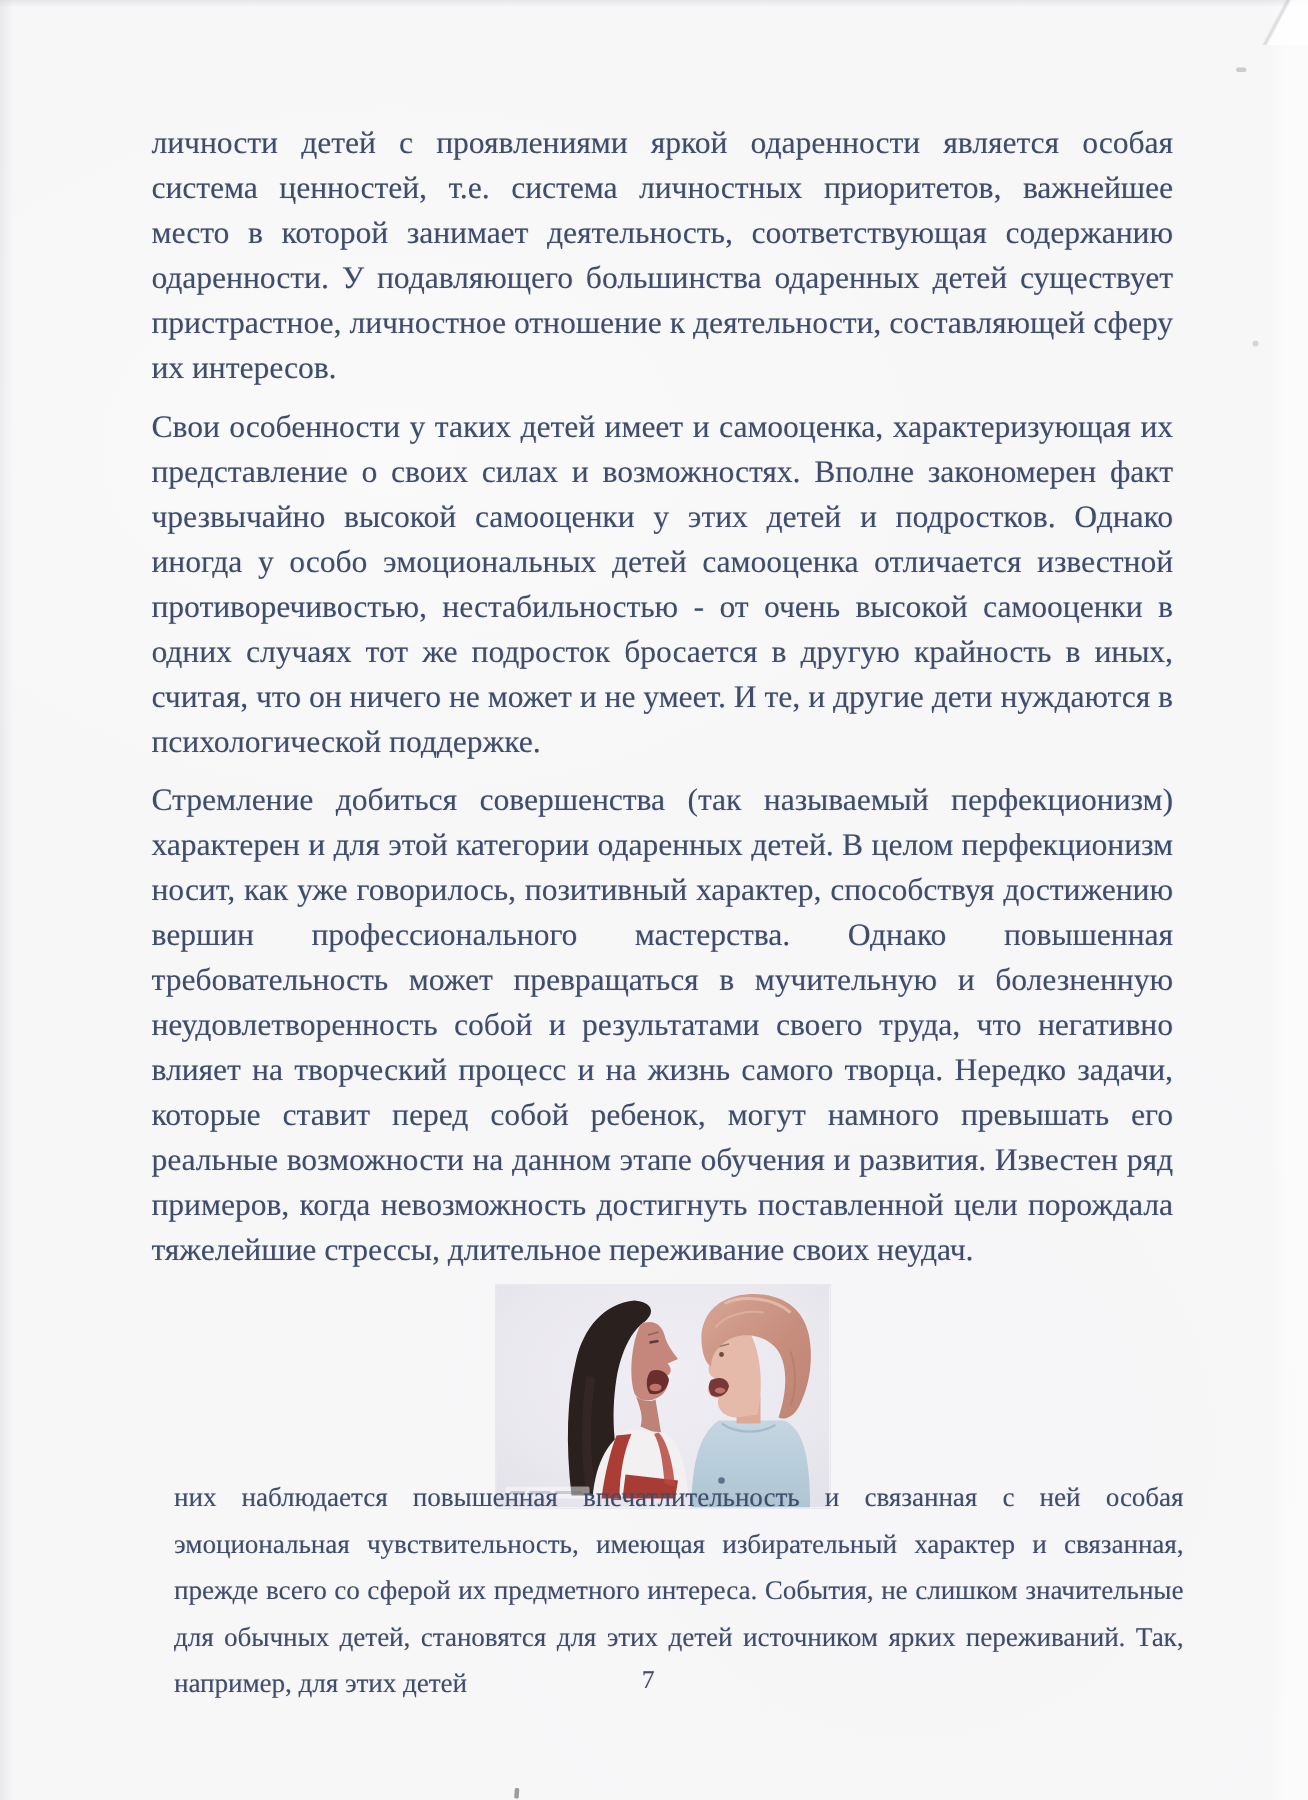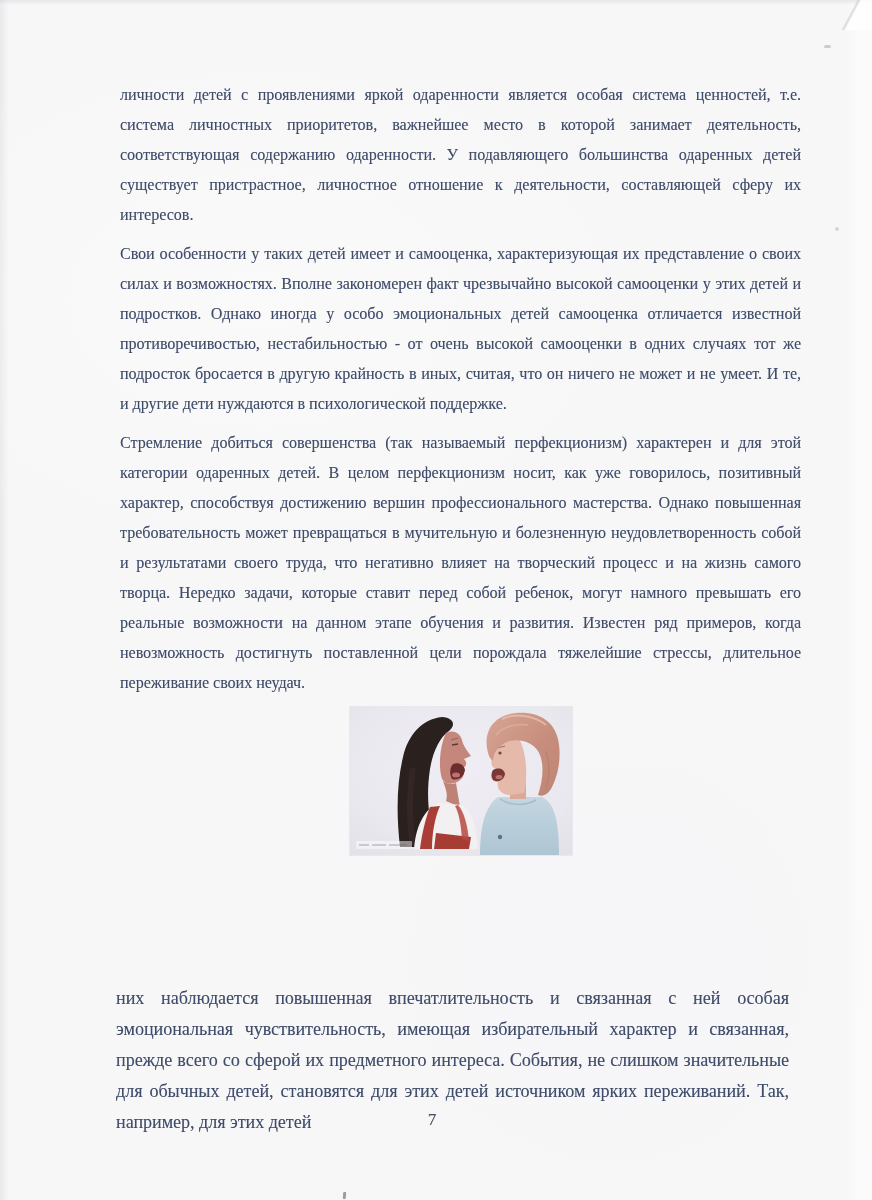--- a/index.html
+++ b/index.html
@@ -11,23 +11,23 @@
       radial-gradient(ellipse 600px 400px at 30% 25%, rgba(255,255,255,0.35), rgba(255,255,255,0) 70%),
       radial-gradient(ellipse 500px 500px at 70% 80%, rgba(244,243,246,0.5), rgba(244,243,246,0) 70%),
       linear-gradient(90deg, rgba(206,204,211,0.35) 0px, rgba(206,204,211,0) 9px),
       linear-gradient(180deg, rgba(210,208,214,0.45) 0px, rgba(210,208,214,0) 5px),
       linear-gradient(90deg, rgba(255,255,255,0) 846px, rgba(255,255,255,0.55) 858px),
       #f8f7f8;
     overflow:hidden;
     font-family:"Liberation Serif","DejaVu Serif",serif;
   }
   .content{
-    position:absolute;left:120px;top:80px;width:681px;
+    position:absolute;left:101px;top:80px;width:681px;
     color:#3f4c6a;
-    font-size:16px;line-height:30px;
+    font-size:21px;line-height:30px;
     text-align:justify;text-align-last:left;
     text-shadow:0.3px 0.3px 0.6px rgba(63,76,106,0.35);
   }
   .content p{margin:0 0 9px 0;}
   .photo-wrap{
     margin:2px 0 0 0;height:148px;
     display:flex;justify-content:center;
   }
   .photo{
     width:222px;height:148px;

